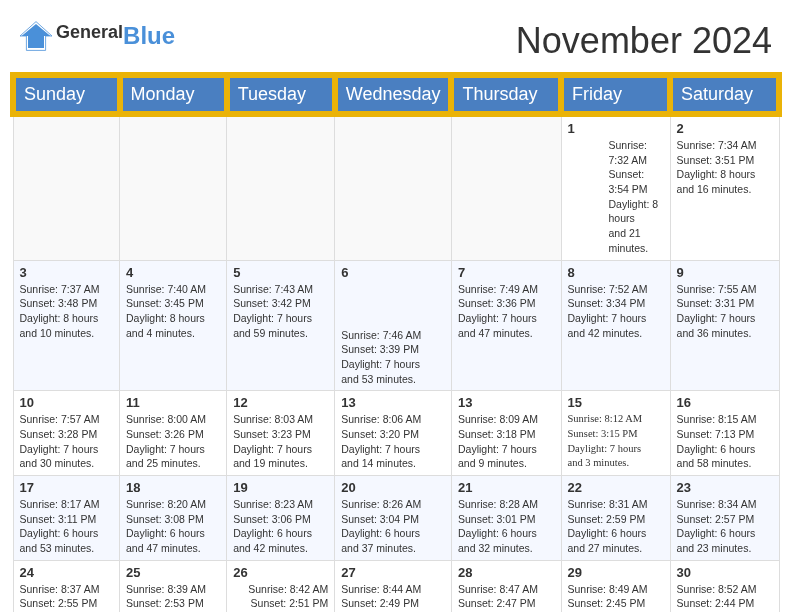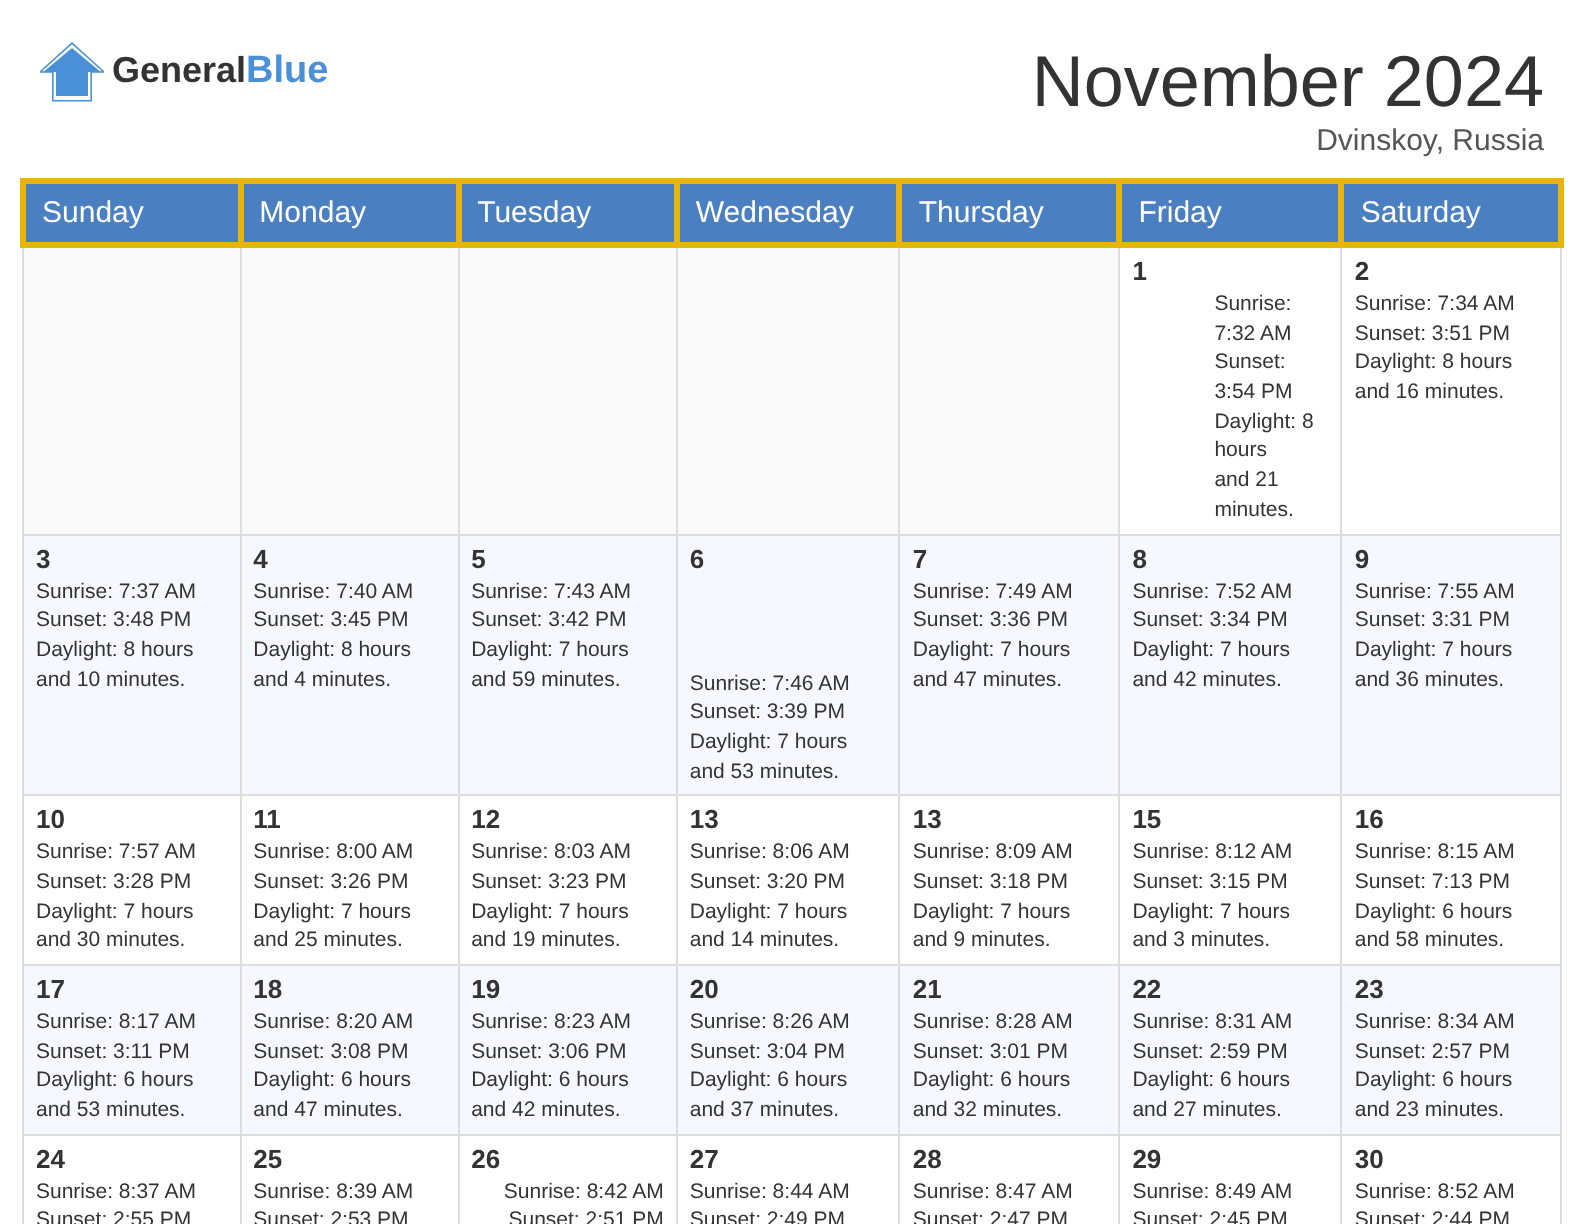--- a/index.html
+++ b/index.html
@@ -24,21 +24,21 @@
       display: flex;
       flex-direction: row;
       line-height: 1.1;
     }
     .logo-general {
       font-size: 18px;
       font-weight: bold;
       color: #333;
     }
     .logo-blue {
-      font-size: 19px;
+      font-size: 24px;
       font-weight: bold;
       color: #4a90d9;
     }
     .logo-icon {
       width: 32px;
       height: 32px;
       margin-right: 4px;
     }
     .title-block {
       text-align: right;
@@ -55,23 +55,23 @@
     .calendar {
       width: 100%;
       border-collapse: collapse;
       margin-top: 5px;
     }
     .calendar th {
       background: #4a7fc1;
       color: #fff;
       text-align: left;
       padding: 6px 8px;
-      font-size: 15px;
+      font-size: 18px;
       font-weight: normal;
-      border: 3px solid #eab308;
+      border: 6px solid #eab308;
     }
     .calendar td {
       border: 1px solid #ddd;
       vertical-align: top;
       padding: 4px 6px;
       width: 113px;
       min-height: 80px;
       background: #fff;
     }
     .calendar tr:nth-child(even) td {
@@ -102,21 +102,20 @@
       <polygon points="20,5 38,20 30,20 30,35 10,35 10,20 2,20" fill="#4a90d9"></polygon>
       <polygon points="20,2 40,20 32,20 32,38 8,38 8,20 0,20" fill="none" stroke="#4a90d9" stroke-width="1"></polygon>
     </svg>
     <div class="logo-text">
       <span class="logo-general">General</span>
       <span class="logo-blue">Blue</span>
     </div>
   </div>
   <div class="title-block">
     <div class="month-title">November 2024</div>
-    <div class="location">Dvinskoy, Russia</div>
   </div>
 </div>
 
 <table class="calendar">
   <thead>
     <tr>
     <th>Sunday</th>
         <th>Monday</th>
         <th>Tuesday</th>
         <th>Wednesday</th>
@@ -229,21 +228,21 @@
         </td>
         <td>
           <span class="day-num">13</span>
           <div class="day-info" style="white-space: pre-line;">Sunrise: 8:09 AM
 Sunset: 3:18 PM
 Daylight: 7 hours
 and 9 minutes.</div>
         </td>
         <td>
           <span class="day-num">15</span>
-          <div class="day-info" style="white-space: pre-line;">Sunrise: 8:12 AM
+          <div class="day-info" style="white-space: pre-line; font-family: Liberation Serif, serif;">Sunrise: 8:12 AM
 Sunset: 3:15 PM
 Daylight: 7 hours
 and 3 minutes.</div>
         </td>
         <td>
           <span class="day-num">16</span>
           <div class="day-info" style="white-space: pre-line;">Sunrise: 8:15 AM
 Sunset: 7:13 PM
 Daylight: 6 hours
 and 58 minutes.</div>

